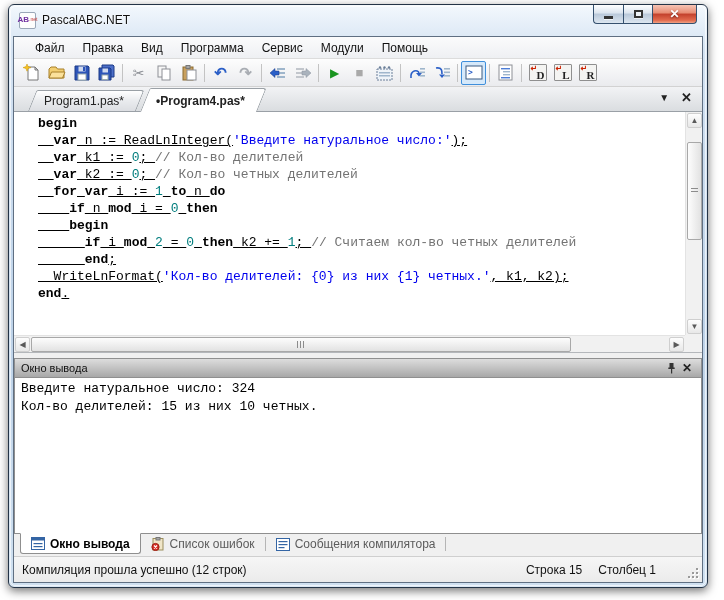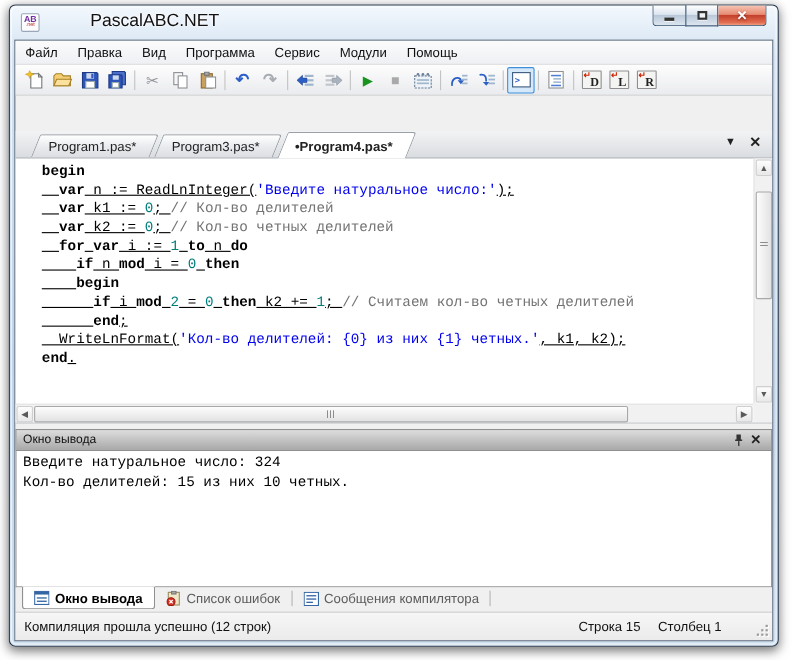--- a/index.html
+++ b/index.html
@@ -8,62 +8,62 @@
   
   .window { position:absolute; left:8px; top:4px; width:700px; height:584px;
     border-radius:6px; border:1px solid #243447;
     background:linear-gradient(180deg,#f3f8fd 0%,#d3e2f2 8%,#bdd2e8 55%,#cfe0f0 100%);
     box-shadow:0 3px 10px rgba(0,0,0,.55), 0 0 0 1px rgba(255,255,255,.25) inset; }
   .window::before { content:""; position:absolute; inset:1px; border-radius:5px;
     border:1px solid rgba(255,255,255,.65); pointer-events:none; z-index:50; }
 
   .titlebar { position:absolute; top:0; left:0; right:0; height:30px; display:flex; align-items:center; padding:0 10px; }
   .app-icon { width:17px; height:17px; background:#fdfdfd; border:1px solid #9aa7b8; border-radius:2px;
-    display:flex; flex-direction:column; align-items:center; justify-content:center; line-height:1; margin-right:6px; }
+    display:flex; flex-direction:row; align-items:center; justify-content:center; line-height:1; margin-right:6px; }
   .app-icon .ab { font-size:8px; font-weight:bold; color:#7030a0; letter-spacing:0; }
   .app-icon .net { font-size:5px; color:#c03030; margin-top:-1px; }
-  .title-text { font-size:16px; color:#111; text-shadow:0 0 4px #fff, 0 0 2px #fff;margin-left:40px; }
+  .title-text { font-size:12px; color:#111; text-shadow:0 0 4px #fff, 0 0 2px #fff; }
 
   .win-buttons { position:absolute; top:0; right:10px; display:flex; z-index:60; }
   .wbtn { height:19px; border:1px solid #35506e; border-top:none; display:flex; align-items:center; justify-content:center; cursor:default; }
   .wbtn.min { width:30px; border-radius:0 0 0 4px; background:linear-gradient(#ffffff,#dbe4ee 45%,#b9c8d9 50%,#dce6f0); border-right:none; }
   .wbtn.restore { width:30px; background:linear-gradient(#ffffff,#dbe4ee 45%,#b9c8d9 50%,#dce6f0); }
   .wbtn.close { width:44px; border-radius:0 0 4px 0; border-left:none;
     background:linear-gradient(#f6c4b5,#e78b72 45%,#c2402c 50%,#e26b4e 85%,#f0a084); }
   .glyph-min { width:9px; height:3px; background:#333; margin-top:6px; box-shadow:0 1px 0 rgba(255,255,255,.7); }
   .glyph-restore { width:9px; height:8px; border:2px solid #333; background:#eef3f8; box-shadow:0 1px 0 rgba(255,255,255,.6); }
   .glyph-close { color:#fff; font-size:12px; font-weight:bold; text-shadow:0 1px 2px rgba(60,0,0,.6); }
 
   
   .client { position:absolute; left:4px; right:4px; top:31px; bottom:4px; background:#f0f0f0;
     border:1px solid #5f6f82; display:flex; flex-direction:column; overflow:hidden; }
 
   
   .menubar { height:22px; flex:0 0 22px; background:linear-gradient(#fbfbfc,#eef0f3); border-bottom:1px solid #dcdcdc;
-    display:flex; align-items:center; font-size:12px; color:#111; padding-left:0; }
+    display:flex; align-items:center; font-size:12px; color:#111; padding-left:12px; }
   .menu-item { padding:3px 9px; cursor:default; }
 
   
   .toolbar { height:28px; flex:0 0 28px; background:linear-gradient(#fdfdfd,#eaebee); border-bottom:1px solid #d2d2d2;
     display:flex; align-items:center; padding-left:5px; }
   .tbtn { width:25px; height:24px; display:flex; align-items:center; justify-content:center; border:1px solid transparent; border-radius:2px; }
   .tbtn.active { background:#d6e9fa; border-color:#3f8fdb; }
   .tsep { width:1px; height:18px; background:#c3c3c3; margin:0 3px; }
   .gl { font-size:15px; line-height:1; }
   .gl.undo { color:#2b5fc7; font-weight:bold; }
   .gl.redo { color:#a9adb3; font-weight:bold; }
   .gl.cut { color:#8d9096; font-size:14px; }
   .gl.run { color:#19941f; font-size:12px; }
   .gl.stop { color:#a9a9a9; font-size:13px; }
   .dlr { position:relative; width:18px; height:17px; background:#f4f4f2; border:1px solid #8f8f8f; border-radius:1px; }
   .dlr .ltr { position:absolute; right:1px; bottom:-1px; font-size:11px; font-weight:bold; color:#222; font-family:"Liberation Serif", serif; }
   .dlr .red { position:absolute; left:1px; top:0px; color:#cc2200; font-size:8px; line-height:1; font-weight:bold; }
 
   
-  .tabstrip { height:24px; flex:0 0 24px; background:linear-gradient(#f2f3f5,#dadde0); position:relative; z-index:5; display:flex; align-items:flex-end; padding-left:14px;margin-top:32px; }
+  .tabstrip { height:24px; flex:0 0 24px; background:linear-gradient(#f2f3f5,#dadde0); position:relative; z-index:5; display:flex; align-items:flex-end; padding-left:14px; }
   .tab { position:relative; height:21px; padding:3px 14px 3px 16px; font-size:12px; color:#222; display:flex; align-items:center; margin-right:2px; }
   .tab::before { content:""; position:absolute; top:0; bottom:0; left:0; right:2px; z-index:-1;
     background:linear-gradient(#ffffff,#e9ebee 50%,#dcdee2); border:1px solid #9aa0a6; border-bottom:none;
     border-radius:2px 3px 0 0; transform:skewX(-22deg); transform-origin:bottom left; }
   .tab.active { font-weight:bold; height:23px;align-items:flex-end; }
   .tab.active::before { background:#ffffff; bottom:-1px; }
   .tab-extra { position:absolute; right:10px; top:4px; display:flex; gap:12px; align-items:center; }
   .tab-extra .sm { font-size:10px; color:#222; }
   .tab-extra .xs { font-size:13px; color:#222; font-weight:bold; line-height:1; }
 
@@ -307,23 +307,20 @@
             <span class="red">↵</span>
             <span class="ltr">R</span>
           </span>
       </div>
     </div>
 
     <div class="tabstrip">
       <div class="tab">
           <span>Program1.pas*</span>
         </div>
-      <div class="tab">
-          <span>Program3.pas*</span>
-        </div>
       <div class="tab active">
           <span>•Program4.pas*</span>
         </div>
       <div class="tab-extra">
         <span class="sm">▼</span>
         <span class="xs">✕</span>
       </div>
     </div>
 
     <div class="editor-area">

